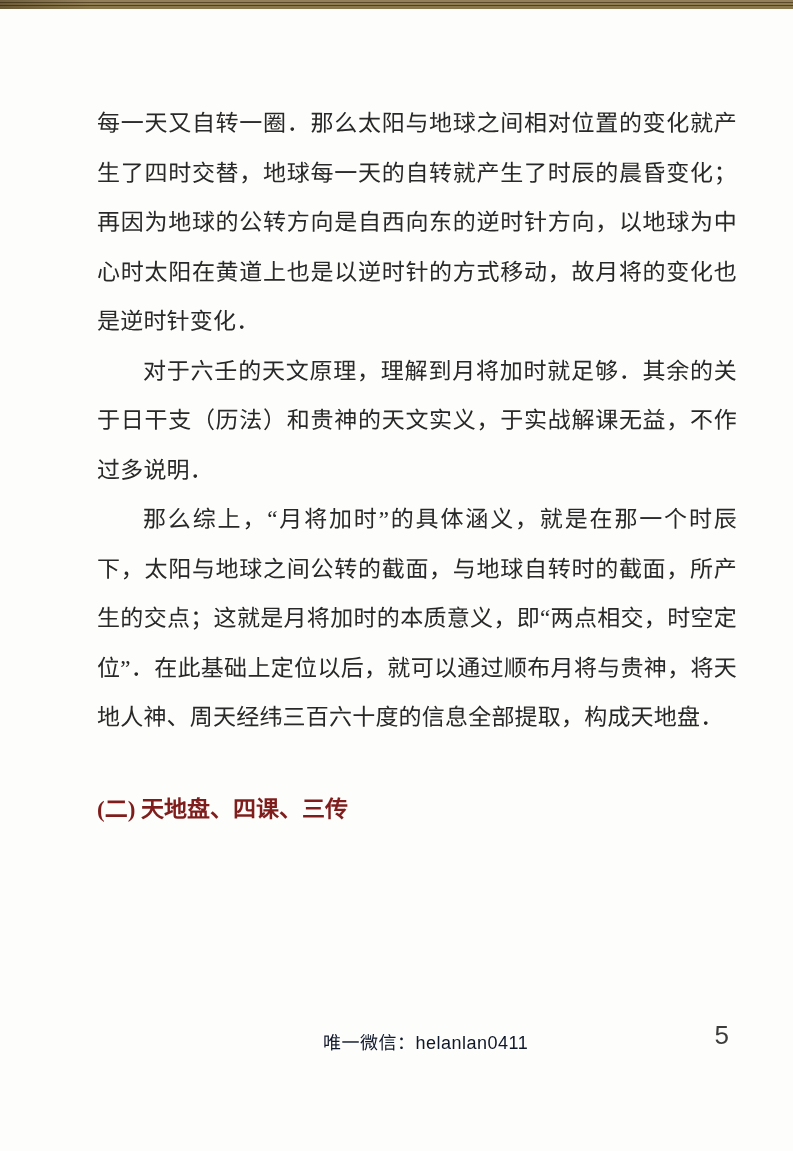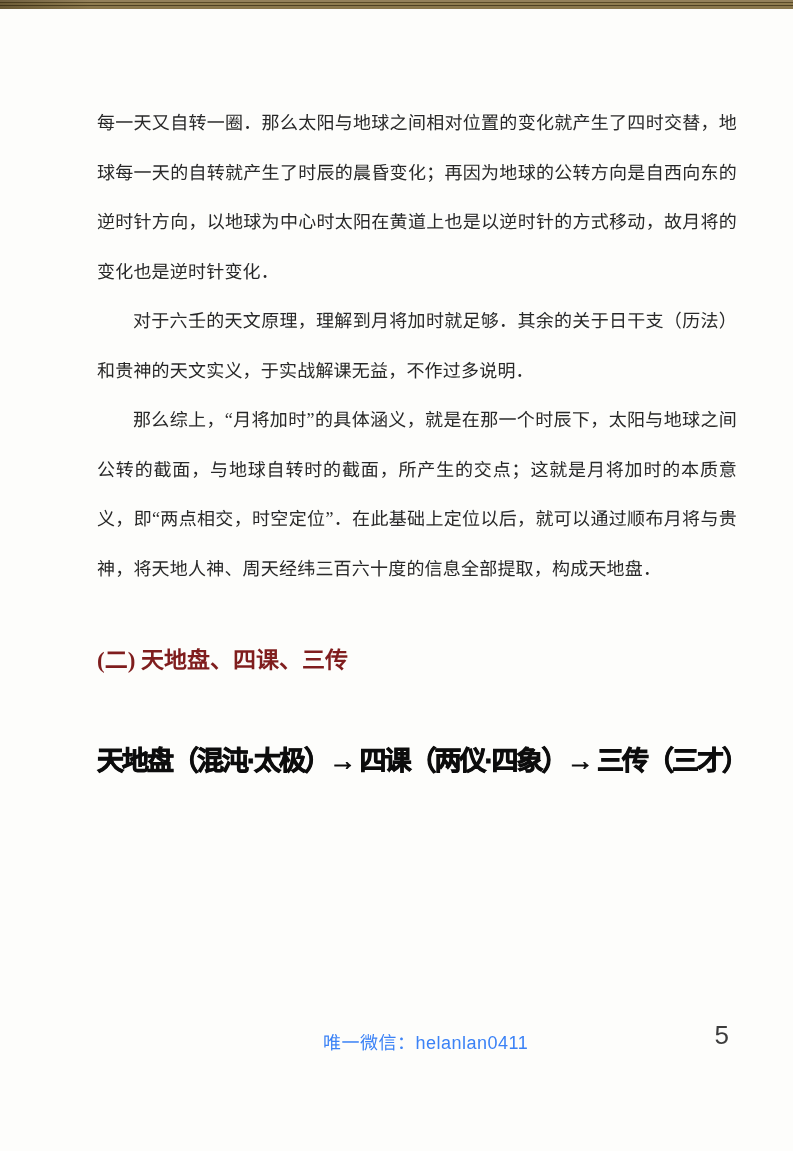--- a/index.html
+++ b/index.html
@@ -32,21 +32,21 @@
   }
   .content {
     position: absolute;
     left: 97px;
     top: 99px;
     width: 640px;
     color: #282828;
   }
   .content p.body {
     margin: 0;
-    font-size: 18px;
+    font-size: 23px;
     line-height: 49.5px;
     text-align: justify;
     text-justify: inter-ideograph;
     letter-spacing: 0.2px;
   }
   p.p-cont   { text-indent: 0; }
   p.p-indent { text-indent: 2em; margin-top: 8px; }
   p.p-indent.no-gap { margin-top: 0; }
   p.p-indent3 { text-indent: 3em; margin-top: 52px; }
   .section-heading {
@@ -66,21 +66,21 @@
     letter-spacing: -2px;
     white-space: nowrap;
     color: #0d0d0d;
     -webkit-text-stroke: 0.8px #0d0d0d;
   }
   .footer-text {
     position: absolute;
     left: 323px;
     top: 1028px;
     font-size: 18px;
-    color: #3b82f6;
+    color: #0f172a;
     font-family: "Liberation Sans", "DejaVu Sans", sans-serif;
     letter-spacing: 0.5px;
   }
   .page-num {
     position: absolute;
     right: 64px;
     top: 1020px;
     font-size: 26px;
     color: #3c3c3c;
     font-family: "Liberation Sans", "DejaVu Sans", sans-serif;
@@ -96,21 +96,20 @@
   <div class="content">
 
     <p class="body p-cont">每一天又自转一圈．那么太阳与地球之间相对位置的变化就产生了四时交替，地球每一天的自转就产生了时辰的晨昏变化；再因为地球的公转方向是自西向东的逆时针方向，以地球为中心时太阳在黄道上也是以逆时针的方式移动，故月将的变化也是逆时针变化．</p>
 
     <p class="body p-indent no-gap">对于六壬的天文原理，理解到月将加时就足够．其余的关于日干支（历法）和贵神的天文实义，于实战解课无益，不作过多说明．</p>
 
     <p class="body p-indent">那么综上，“月将加时”的具体涵义，就是在那一个时辰下，太阳与地球之间公转的截面，与地球自转时的截面，所产生的交点；这就是月将加时的本质意义，即“两点相交，时空定位”．在此基础上定位以后，就可以通过顺布月将与贵神，将天地人神、周天经纬三百六十度的信息全部提取，构成天地盘．</p>
 
     <h3 class="section-heading">(二) 天地盘、四课、三传</h3>
 
-    <div class="flow-line">天地盘（混沌·太极）→ 四课（两仪·四象）→ 三传（三才）</div>
 
 
   </div>
 
   <span class="footer-text">唯一微信：helanlan0411</span>
 
   <span class="page-num">5</span>
 
 </div>
 

